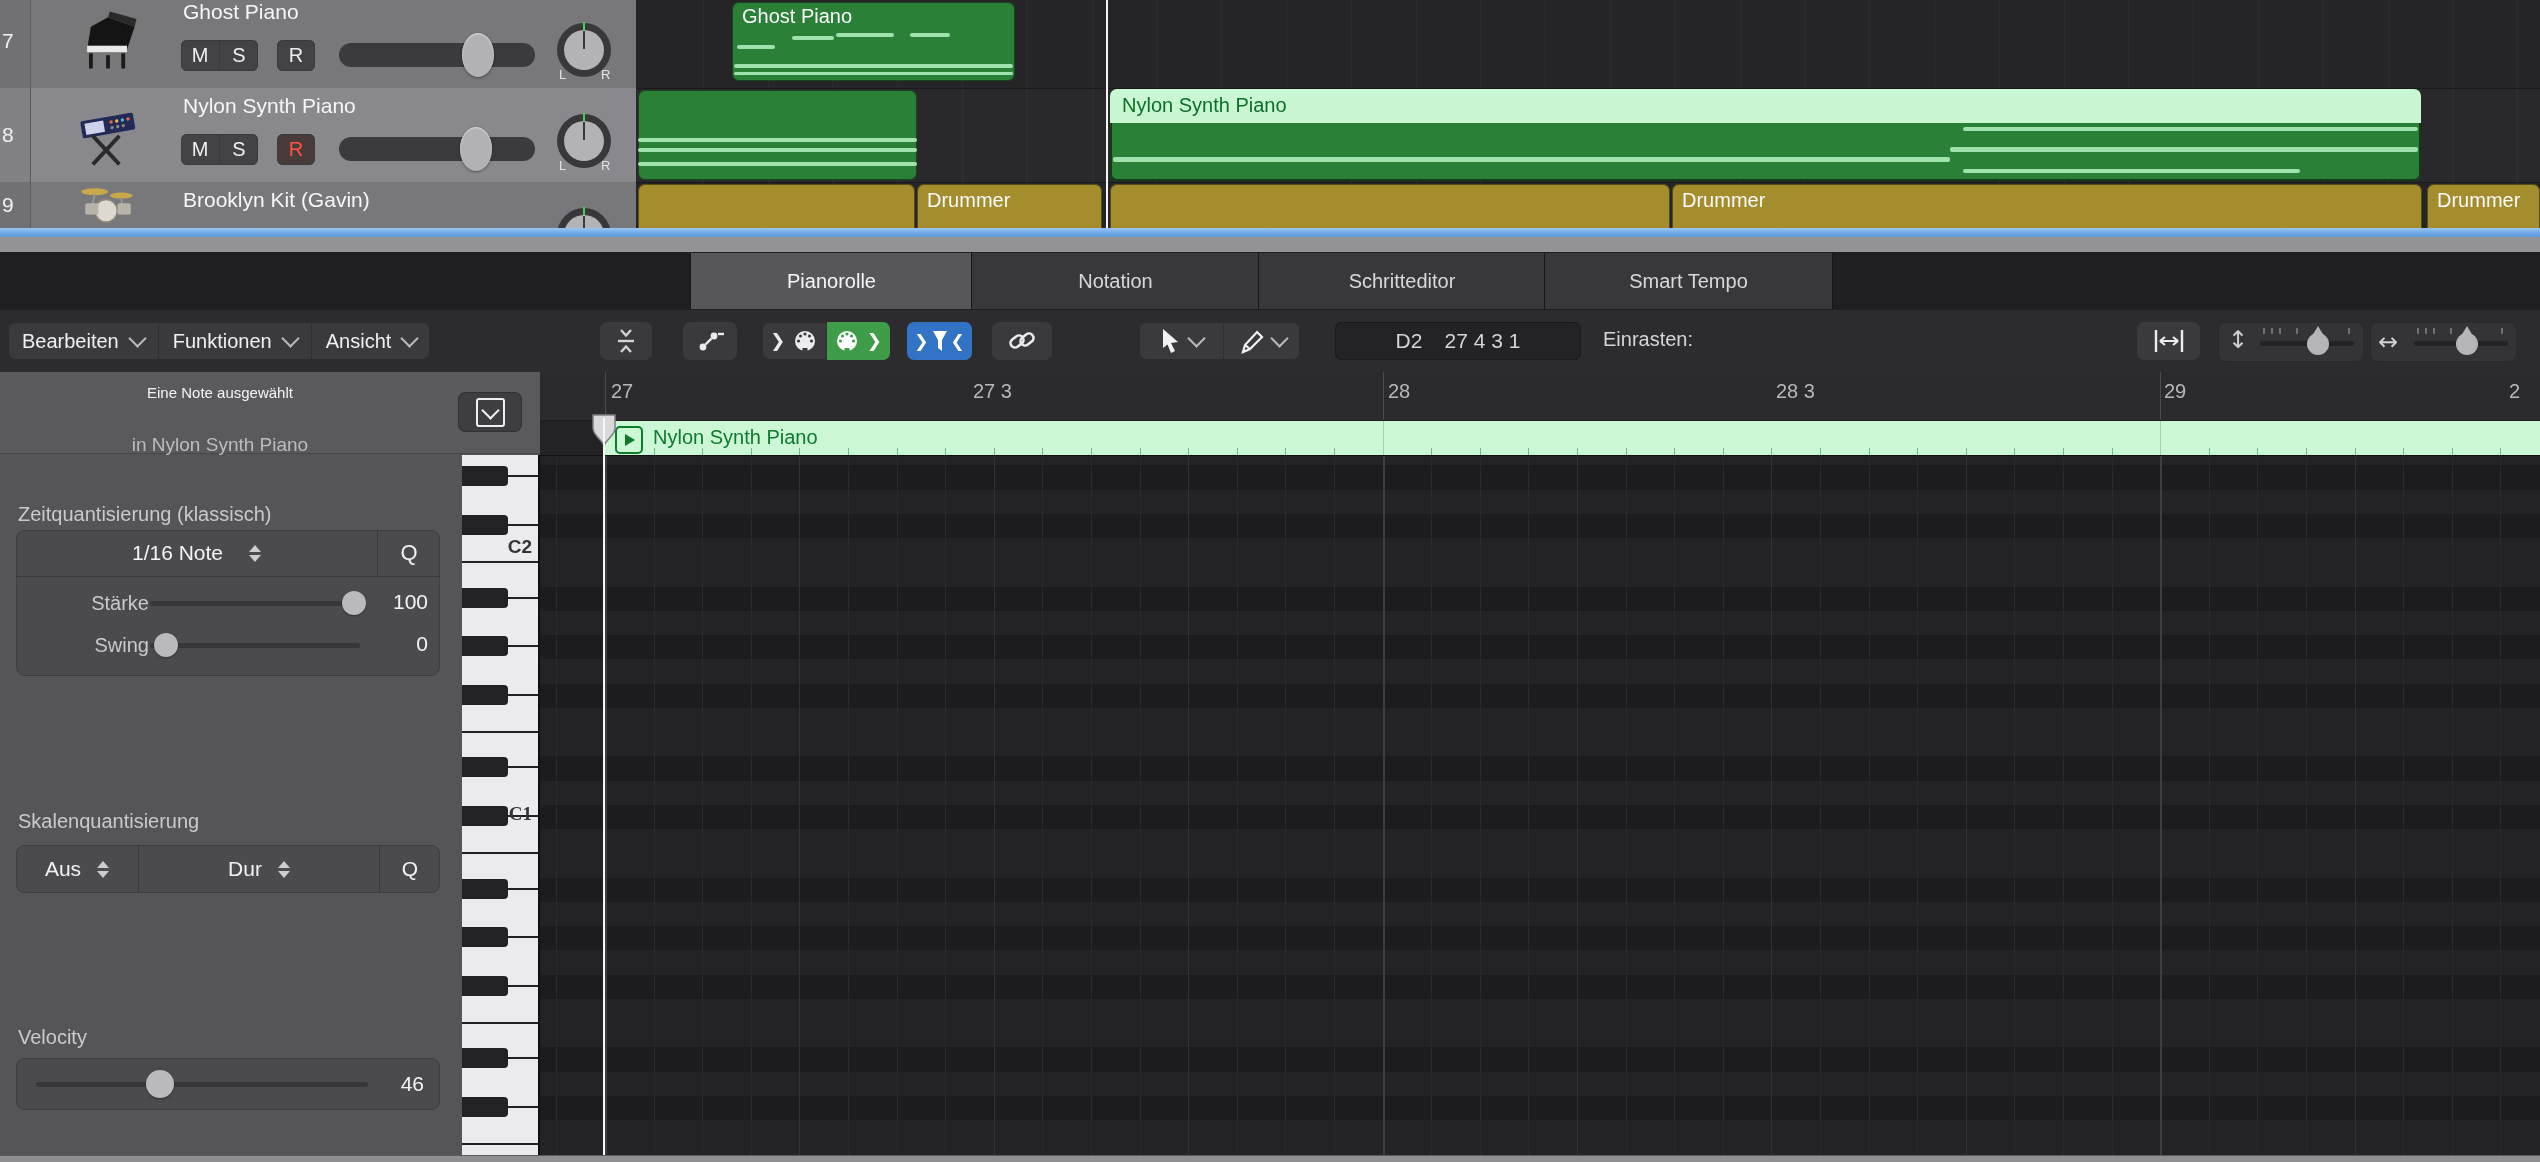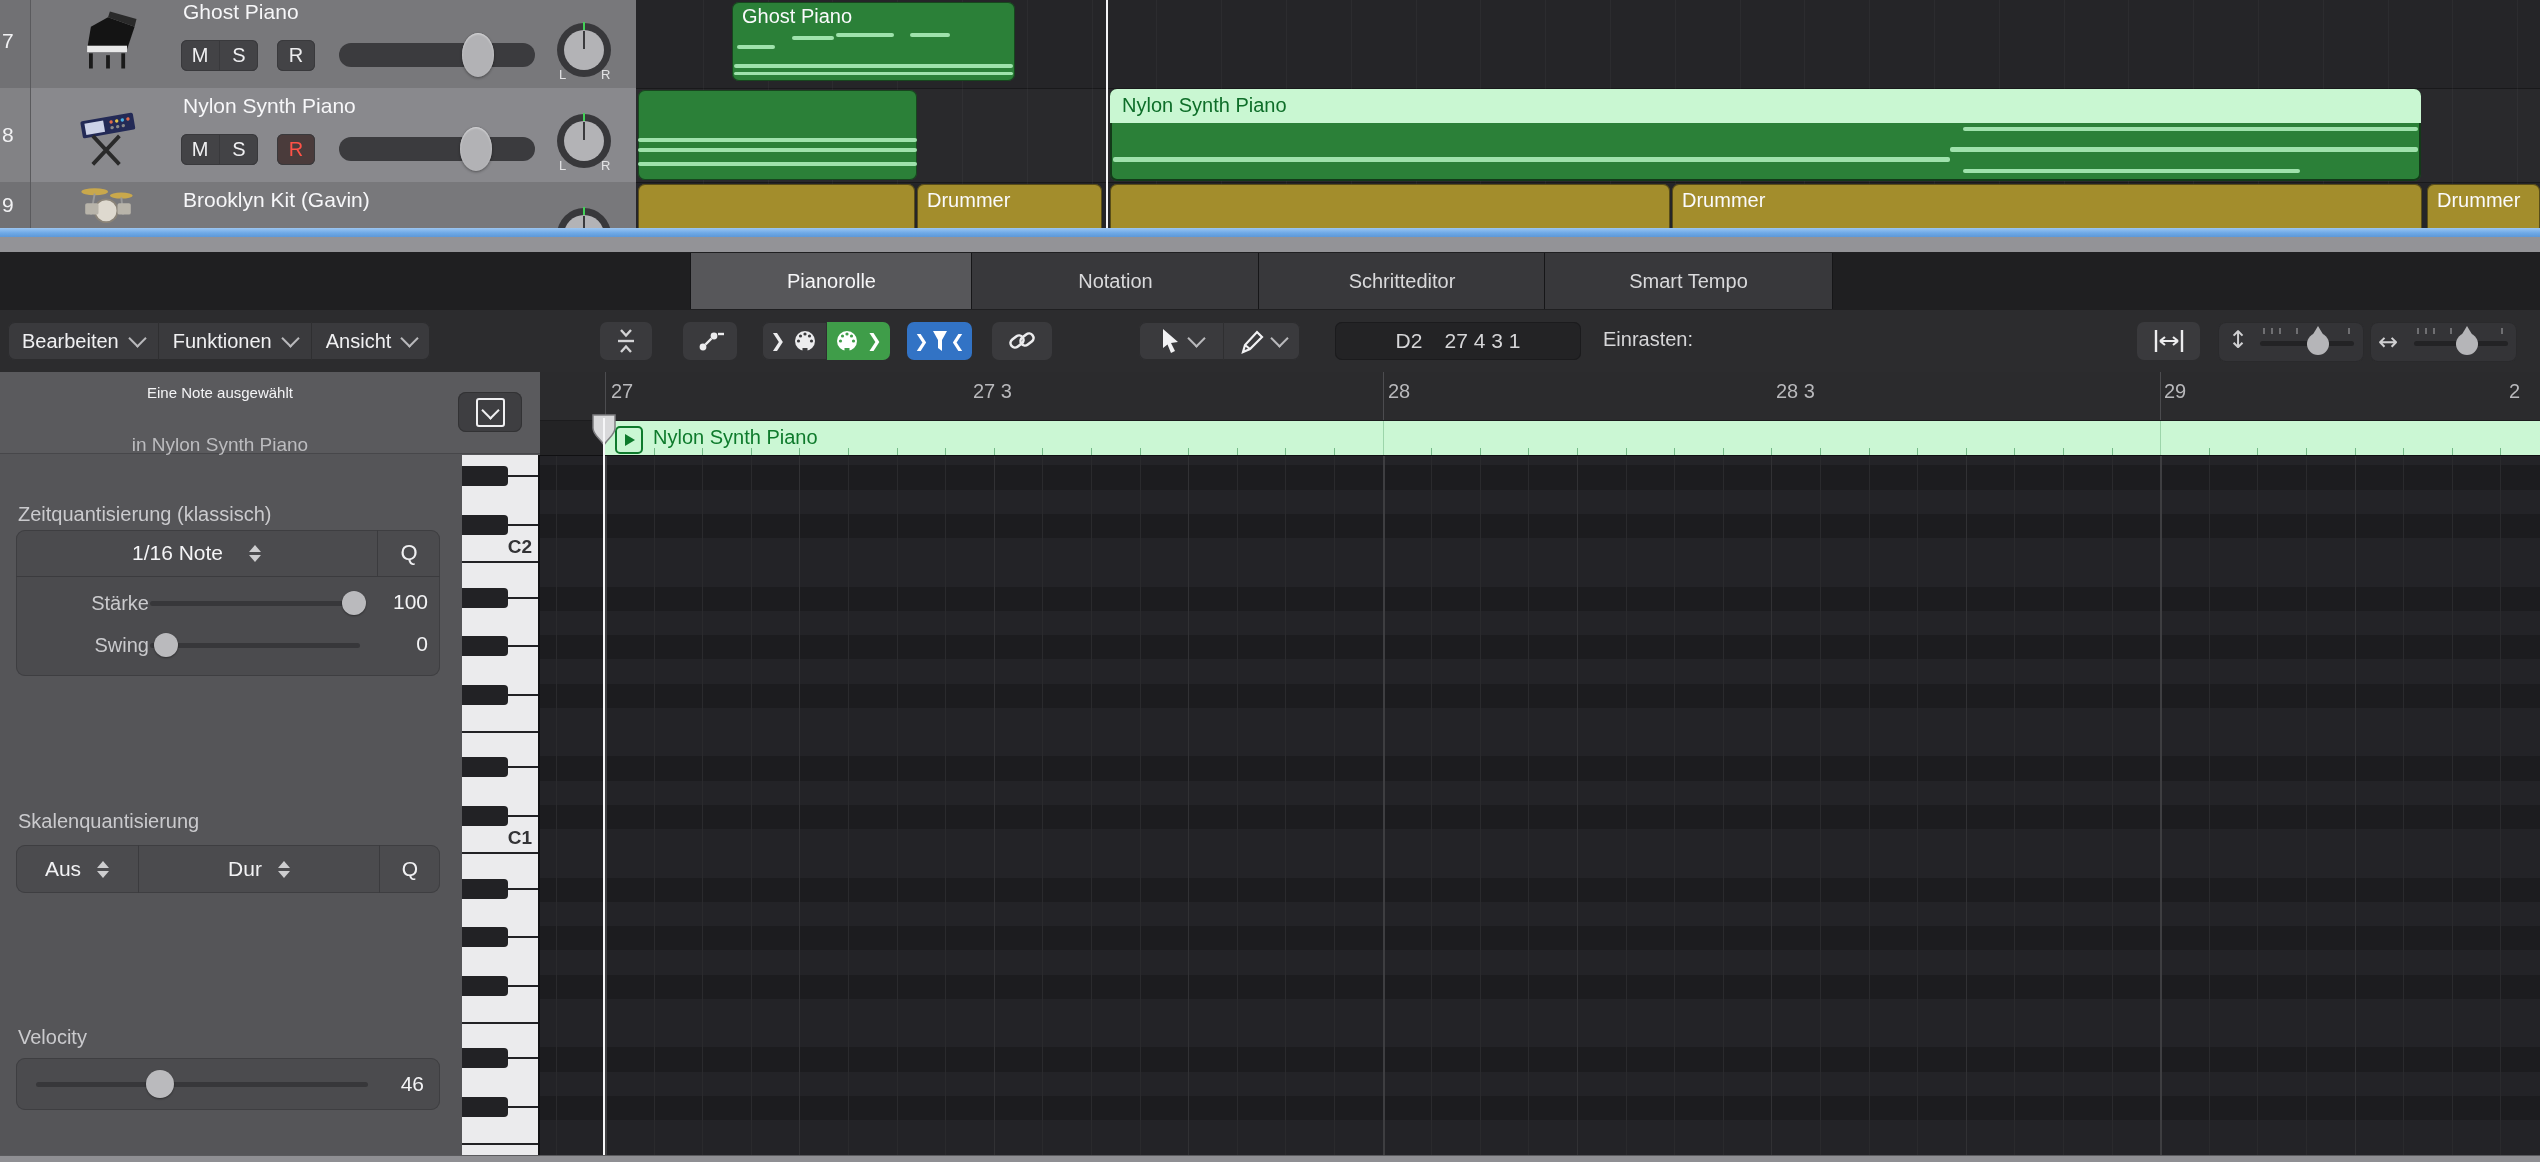--- a/index.html
+++ b/index.html
@@ -688,21 +688,21 @@
           <div class="keyline" style="top:481px;left:46px;width:30px;"></div>
           <div class="blackkey" style="top:520.5px;"></div>
           <div class="keyline" style="top:529.5px;left:46px;width:30px;"></div>
           <div class="keyline" style="top:567px;left:0;width:76px;"></div>
           <div class="blackkey" style="top:593.25px;"></div>
           <div class="keyline" style="top:602.25px;left:46px;width:30px;"></div>
           <div class="blackkey" style="top:641.75px;"></div>
           <div class="keyline" style="top:650.75px;left:46px;width:30px;"></div>
           <div class="keyline" style="top:688.25px;left:0;width:76px;"></div>
           <div class="keylabel" style="top:81px;">C2</div>
-          <div class="keylabel" style="top:372px;">C1</div>
+          <div class="keylabel" style="top:348px;font-family:Liberation Serif, serif;">C1</div>
         </div>
       </div>
     <div class="keys-edge"></div>
 
     <svg class="abs" style="left:592px;top:42px;" width="24" height="34" viewBox="0 0 24 34">
       <path d="M1 1 h22 v13 c0 7 -7 10 -11 17 c-4 -7 -11 -10 -11 -17 z" fill="#d9d9db" stroke="#7d7d80" stroke-width="1.5"></path>
     </svg>
     <div class="playhead" style="left:603px;top:46px;height:737px;"></div>
   </div>
 

